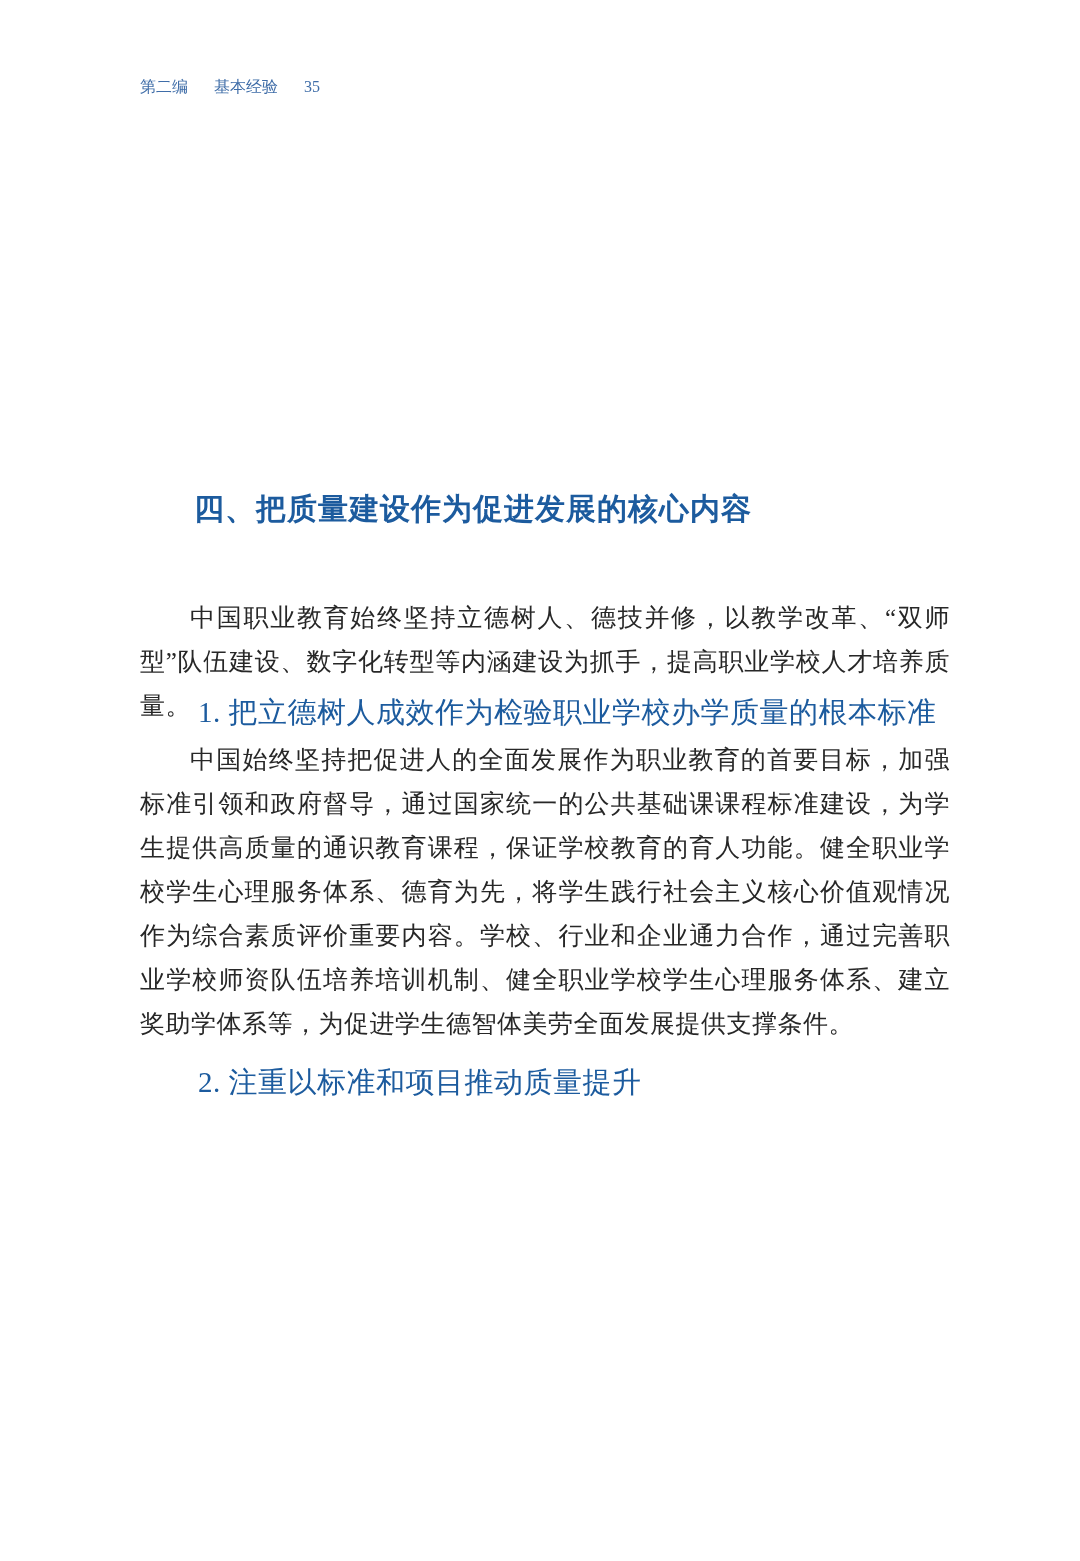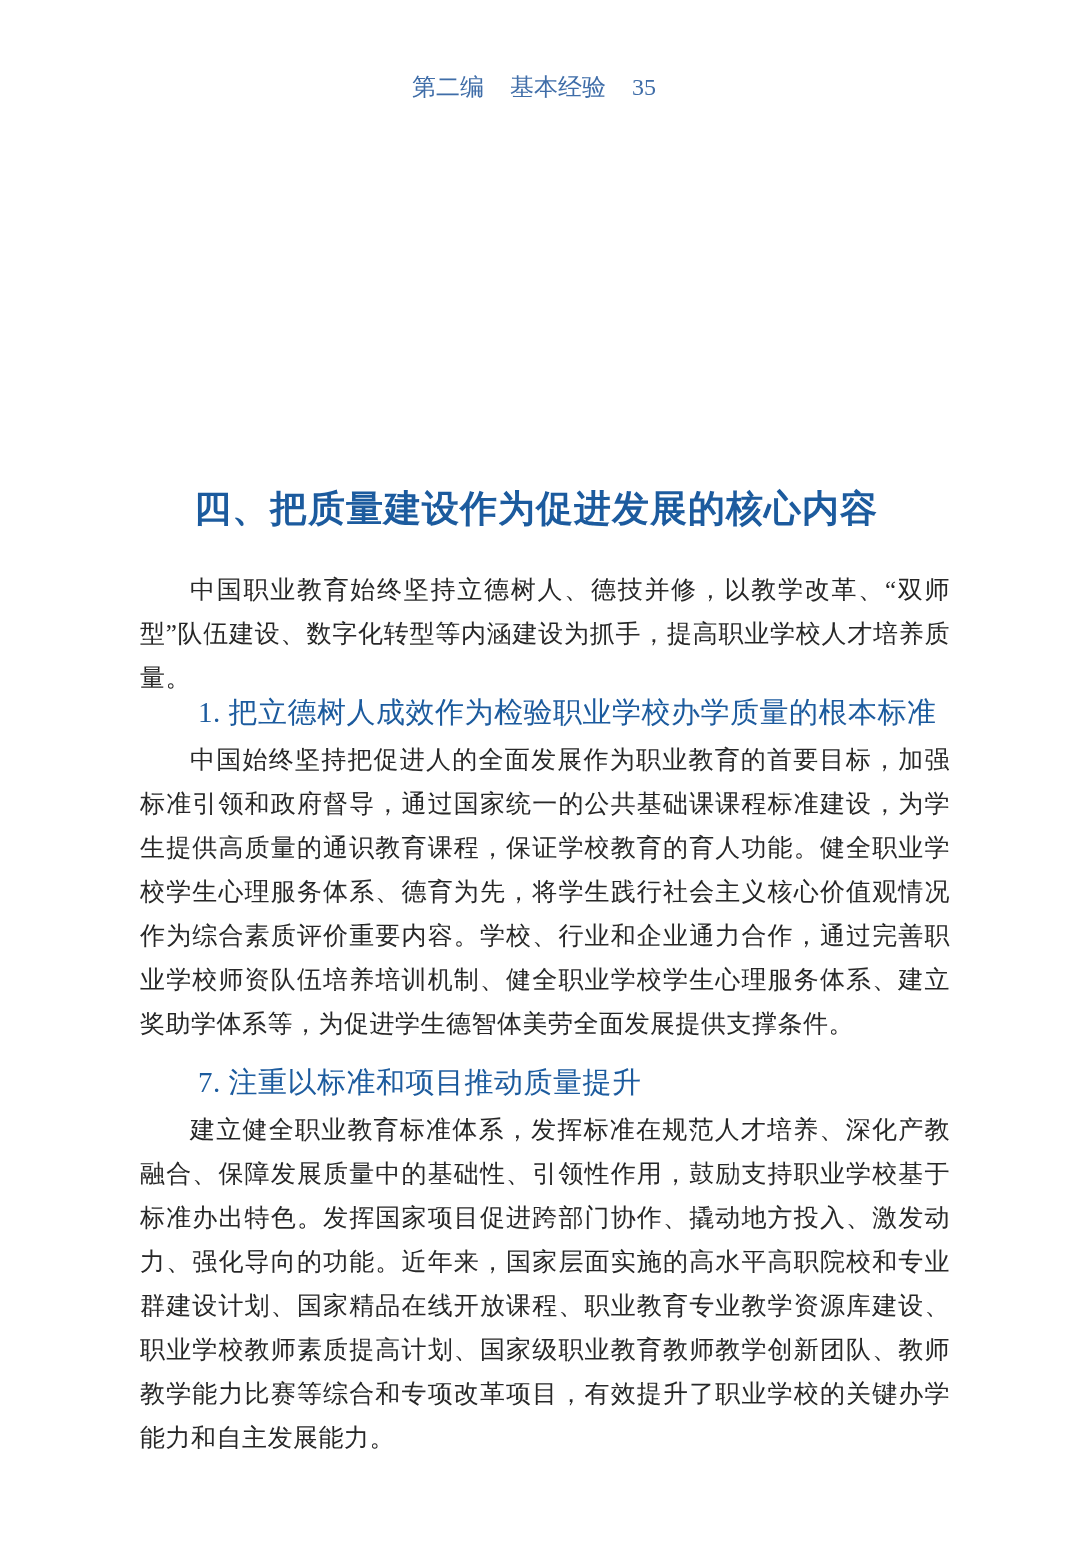--- a/index.html
+++ b/index.html
@@ -10,22 +10,22 @@
     height: 1561px;
     background: #ffffff;
     font-family: "Liberation Serif", "DejaVu Serif", serif;
     overflow: hidden;
   }
   .running-header {
     position: absolute;
     top: 72px;
     left: 140px;
     width: 788px;
-    text-align: center;
-    font-size: 24px;
+    text-align: left;
+    font-size: 16px;
     line-height: 30px;
     color: var(--header-blue, #3f6da8);
     white-space: nowrap;
   }
   .running-header .hsep { display: inline-block; width: 26px; }
   .body-text {
     position: absolute;
     left: 140px;
     width: 810px;
     font-size: 25px;
@@ -33,21 +33,21 @@
     color: var(--body-text, #272727);
     text-align: justify;
     letter-spacing: 0.5px;
   }
   .indent { text-indent: 2em; }
   .section-title {
     position: absolute;
     left: 140px;
     width: 810px;
     padding-left: 54px;
-    font-size: 37px;
+    font-size: 30px;
     line-height: 44px;
     font-weight: bold;
     color: var(--heading-blue, #1c5b9e);
     letter-spacing: 1px;
   }
   .sub-title {
     position: absolute;
     left: 148px;
     width: 810px;
     padding-left: 50px;
@@ -63,23 +63,22 @@
 
 <div class="page">
 
   <div class="running-header">
     <span>第二编</span><span class="hsep"></span><span>基本经验</span><span class="hsep"></span><span>35</span>
   </div>
 
 
   <h2 class="section-title" style="top:487px">四、把质量建设作为促进发展的核心内容</h2>
 
-  <p class="body-text indent" style="top:568px">中国职业教育始终坚持立德树人、德技并修，以教学改革、“双师型”队伍建设、数字化转型等内涵建设为抓手，提高职业学校人才培养质量。</p>
+  <p class="body-text indent" style="top:596px">中国职业教育始终坚持立德树人、德技并修，以教学改革、“双师型”队伍建设、数字化转型等内涵建设为抓手，提高职业学校人才培养质量。</p>
 
   <h3 class="sub-title" style="top:692px">1. 把立德树人成效作为检验职业学校办学质量的根本标准</h3>
 
   <p class="body-text indent" style="top:738px">中国始终坚持把促进人的全面发展作为职业教育的首要目标，加强标准引领和政府督导，通过国家统一的公共基础课课程标准建设，为学生提供高质量的通识教育课程，保证学校教育的育人功能。健全职业学校学生心理服务体系、德育为先，将学生践行社会主义核心价值观情况作为综合素质评价重要内容。学校、行业和企业通力合作，通过完善职业学校师资队伍培养培训机制、健全职业学校学生心理服务体系、建立奖助学体系等，为促进学生德智体美劳全面发展提供支撑条件。</p>
 
-  <h3 class="sub-title" style="top:1062px">7. 注重以标准和项目推动质量提升</h3>
+  <h3 class="sub-title" style="top:1062px">2. 注重以标准和项目推动质量提升</h3>
 
-  <p class="body-text indent" style="top:1108px">建立健全职业教育标准体系，发挥标准在规范人才培养、深化产教融合、保障发展质量中的基础性、引领性作用，鼓励支持职业学校基于标准办出特色。发挥国家项目促进跨部门协作、撬动地方投入、激发动力、强化导向的功能。近年来，国家层面实施的高水平高职院校和专业群建设计划、国家精品在线开放课程、职业教育专业教学资源库建设、职业学校教师素质提高计划、国家级职业教育教师教学创新团队、教师教学能力比赛等综合和专项改革项目，有效提升了职业学校的关键办学能力和自主发展能力。</p>
 
 </div>
 
 </body></html>

